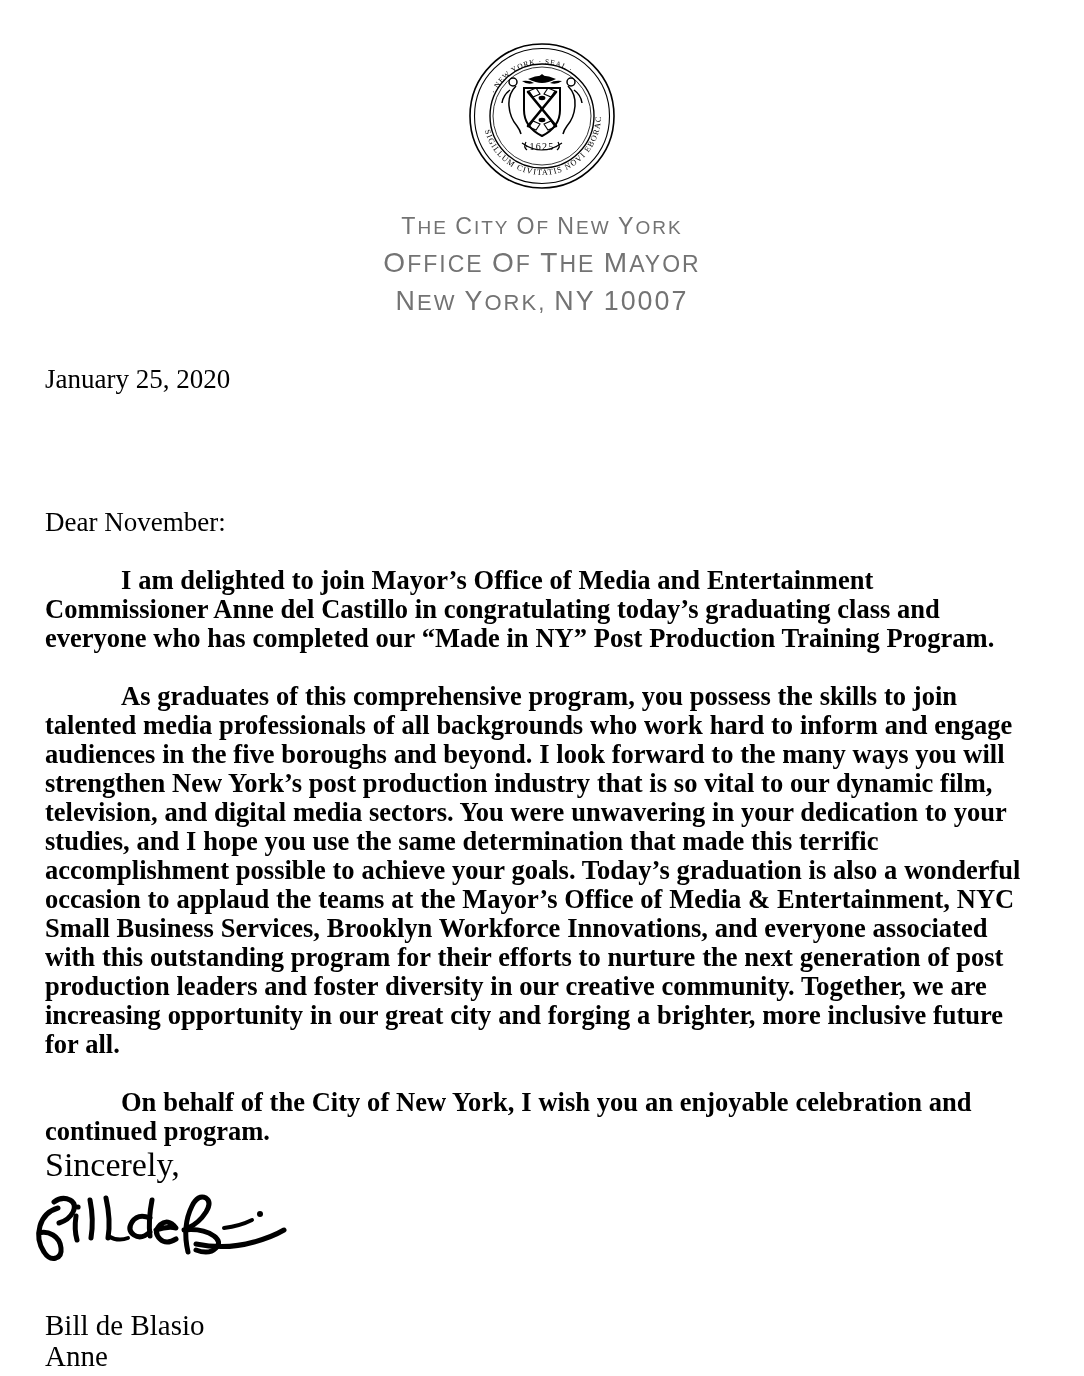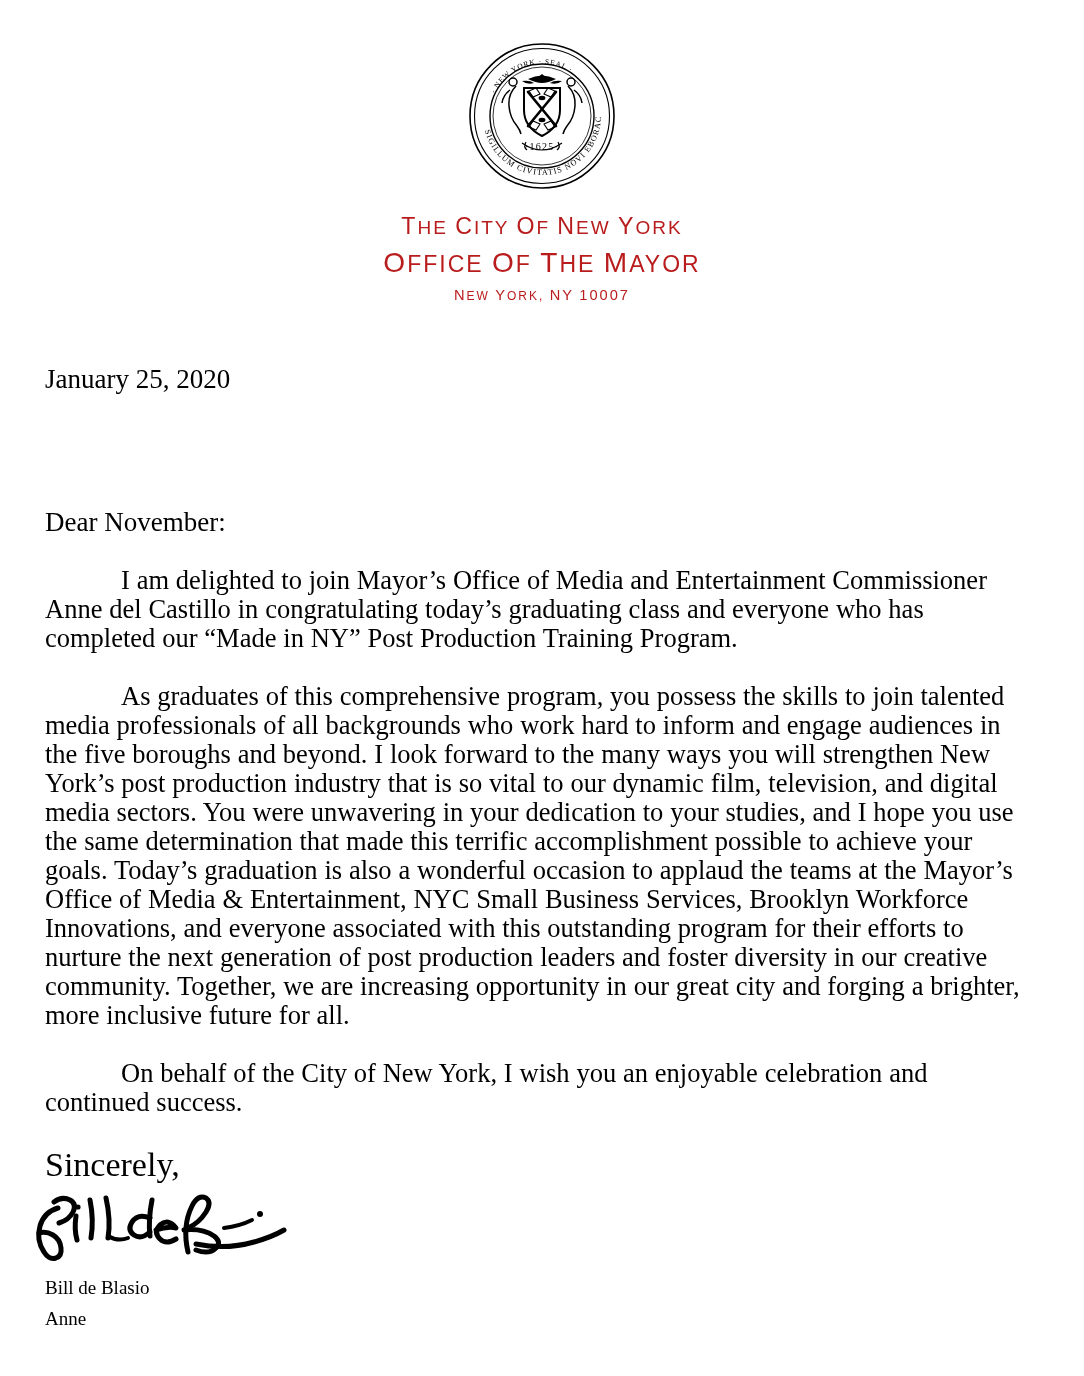--- a/index.html
+++ b/index.html
@@ -31,36 +31,36 @@
     margin: 0 auto;
   }
   .seal-wrap svg { display: block; }
 
   .lh-lines {
     margin-top: 23px;
     line-height: 1.0;
   }
   .lh-line {
     font-family: "Liberation Sans", "DejaVu Sans", sans-serif;
-    color: #b91c1c;
+    color: #737373;
     font-weight: 400;
     white-space: pre;
   }
   .lh-line-1 {
     font-size: 19px;
     letter-spacing: 2.0px;
     margin-bottom: 11px;
   }
   .lh-line-2 {
     font-size: 23px;
     letter-spacing: 2.0px;
     margin-bottom: 11px;
   }
   .lh-line-3 {
-    font-size: 12px;
+    font-size: 22px;
     letter-spacing: 2.0px;
   }
   
   .lh-line .cap { font-size: 1.22em; }
 
   
   .date {
     position: absolute;
     left: 45px;
     top: 365px;
@@ -80,20 +80,21 @@
     top: 566px;
     width: 985px;
   }
   .para {
     font-size: 26.5px;
     line-height: 29px;
     text-indent: 76px;
     text-align: left;
     margin: 0 0 29px 0;
     word-spacing: 0.2px;
+    font-weight: bold;
   }
   .para:last-child { margin-bottom: 0; }
 
   
   .closing {
     position: absolute;
     left: 45px;
     top: 1146px;
     font-size: 34px;
     line-height: 1.1;
@@ -102,22 +103,22 @@
     position: absolute;
     left: 28px;
     top: 1186px;
     width: 275px;
     height: 82px;
   }
   .signature svg { display: block; }
   .signer {
     position: absolute;
     left: 45px;
-    top: 1272px;
-    font-size: 19px;
+    top: 1310px;
+    font-size: 29px;
     line-height: 31px;
   }
   .signer div { white-space: pre; }
 </style>
 </head>
 <body>
 
 <div class="page">
 
   <div class="letterhead">
@@ -202,21 +203,21 @@
     </div>
   </div>
 
   <div class="date">January 25, 2020</div>
 
   <div class="salutation">Dear November:</div>
 
   <div class="body-block">
     <p class="para">I am delighted to join Mayor’s Office of Media and Entertainment Commissioner Anne del Castillo in congratulating today’s graduating class and everyone who has completed our “Made in NY” Post Production Training Program.</p>
     <p class="para">As graduates of this comprehensive program, you possess the skills to join talented media professionals of all backgrounds who work hard to inform and engage audiences in the five boroughs and beyond. I look forward to the many ways you will strengthen New York’s post production industry that is so vital to our dynamic film, television, and digital media sectors. You were unwavering in your dedication to your studies, and I hope you use the same determination that made this terrific accomplishment possible to achieve your goals. Today’s graduation is also a wonderful occasion to applaud the teams at the Mayor’s Office of Media &amp; Entertainment, NYC Small Business Services, Brooklyn Workforce Innovations, and everyone associated with this outstanding program for their efforts to nurture the next generation of post production leaders and foster diversity in our creative community. Together, we are increasing opportunity in our great city and forging a brighter, more inclusive future for all.</p>
-    <p class="para">On behalf of the City of New York, I wish you an enjoyable celebration and continued success.</p>
+    <p class="para">On behalf of the City of New York, I wish you an enjoyable celebration and continued program.</p>
   </div>
 
   <div class="closing">Sincerely,</div>
 
   <div class="signature">
     <svg width="275" height="82" viewBox="0 0 275 82" xmlns="http://www.w3.org/2000/svg">
       <g fill="none" stroke="#000000" stroke-linecap="round" stroke-linejoin="round">
 
         <path d="M30 22 q-14 4 -18 18 q-4 14 4 26 q5 8 12 6 q6 -2 5 -10 q-1 -9 -8 -13 q-7 -4 -14 -2" stroke-width="5"></path>
         <path d="M26 16 q8 -6 16 -2 q7 4 3 12 q-4 8 -14 11" stroke-width="5"></path>

